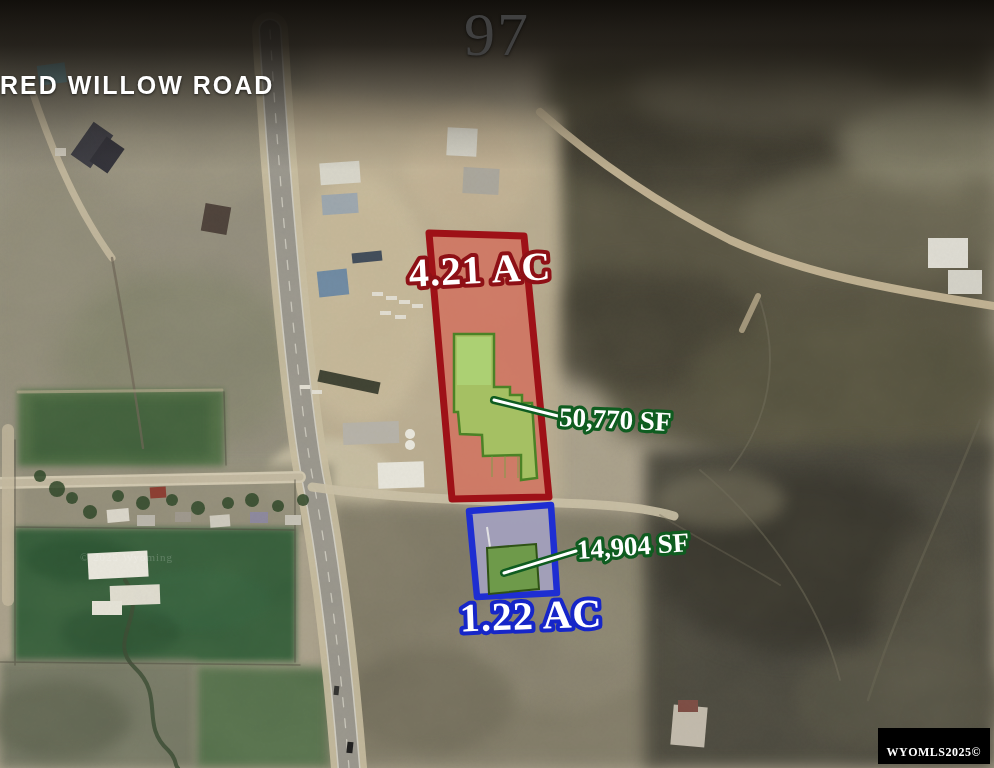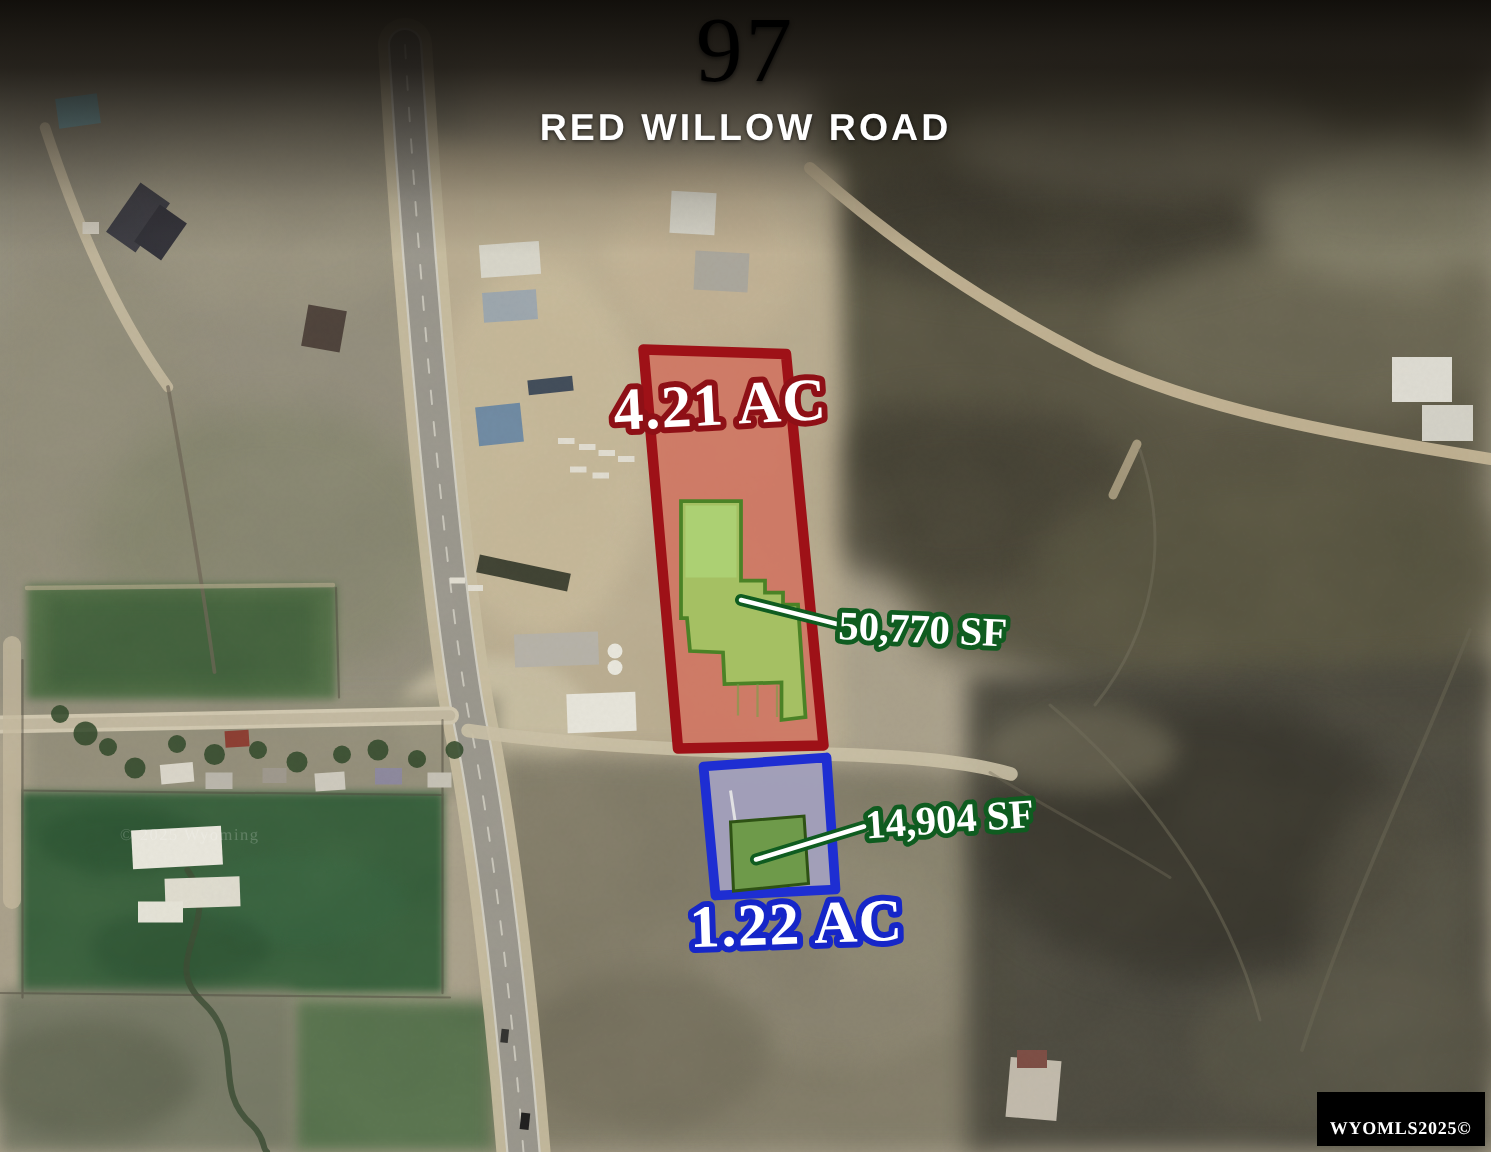--- a/index.html
+++ b/index.html
@@ -13,25 +13,25 @@
   .coarse{mix-blend-mode:soft-light;}
   .fine{mix-blend-mode:multiply;}
   #topfade{
     position:absolute;left:0;top:0;width:994px;height:170px;pointer-events:none;
     background:linear-gradient(180deg, rgba(10,8,5,0.95) 0px, rgba(12,9,6,0.82) 45px,
                rgba(14,11,8,0.45) 95px, rgba(14,11,8,0.15) 135px, rgba(0,0,0,0) 170px);
   }
   #street-number{
     position:absolute;left:0;top:2px;width:100%;text-align:center;
     font-family:"Liberation Serif","DejaVu Serif",serif;font-weight:400;
-    font-size:62px;line-height:1.05;color:#000000;letter-spacing:2px;
+    font-size:62px;line-height:1.05;color:#404040;letter-spacing:2px;
     text-shadow:0 1px 3px rgba(0,0,0,0.6);
   }
   #street-name{
-    position:absolute;left:0;top:71px;width:100%;text-align:center;
+    position:absolute;left:0;top:71px;width:100%;text-align:left;
     font-family:"Liberation Sans","DejaVu Sans",sans-serif;font-weight:800;
     font-size:25px;color:#fff;letter-spacing:2px;
     text-shadow:0 1px 3px rgba(0,0,0,0.65);
   }
   #mls-badge{
     position:absolute;right:4px;bottom:4px;background:#000;color:#fff;
     font-family:"Liberation Serif","DejaVu Serif",serif;font-weight:700;
     font-size:12px;letter-spacing:0.5px;padding:17px 9px 4px 9px;
   }
   #imagery-note{

